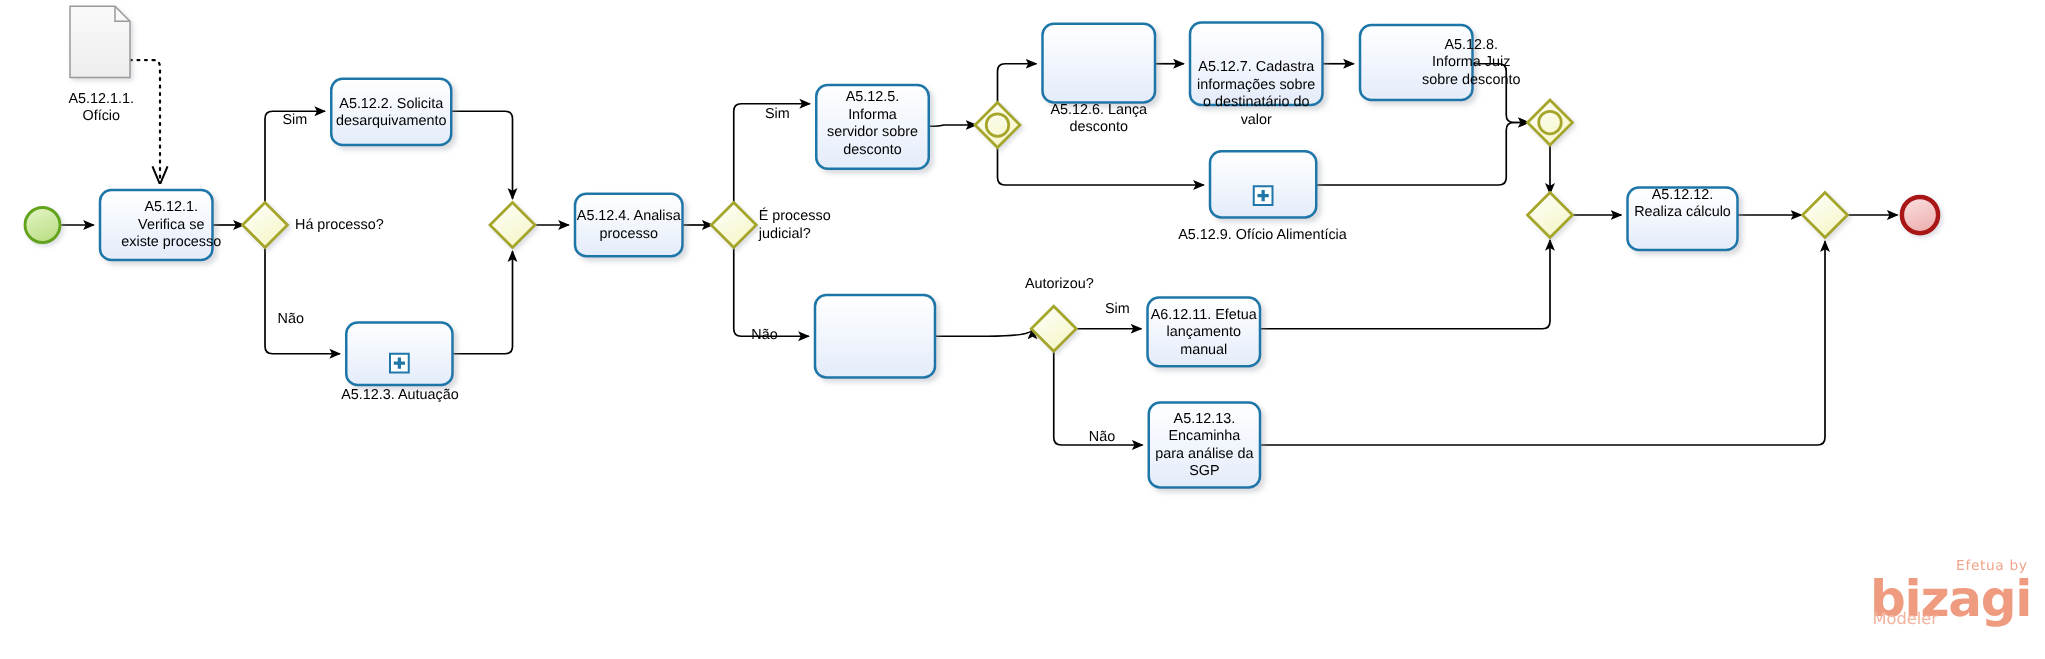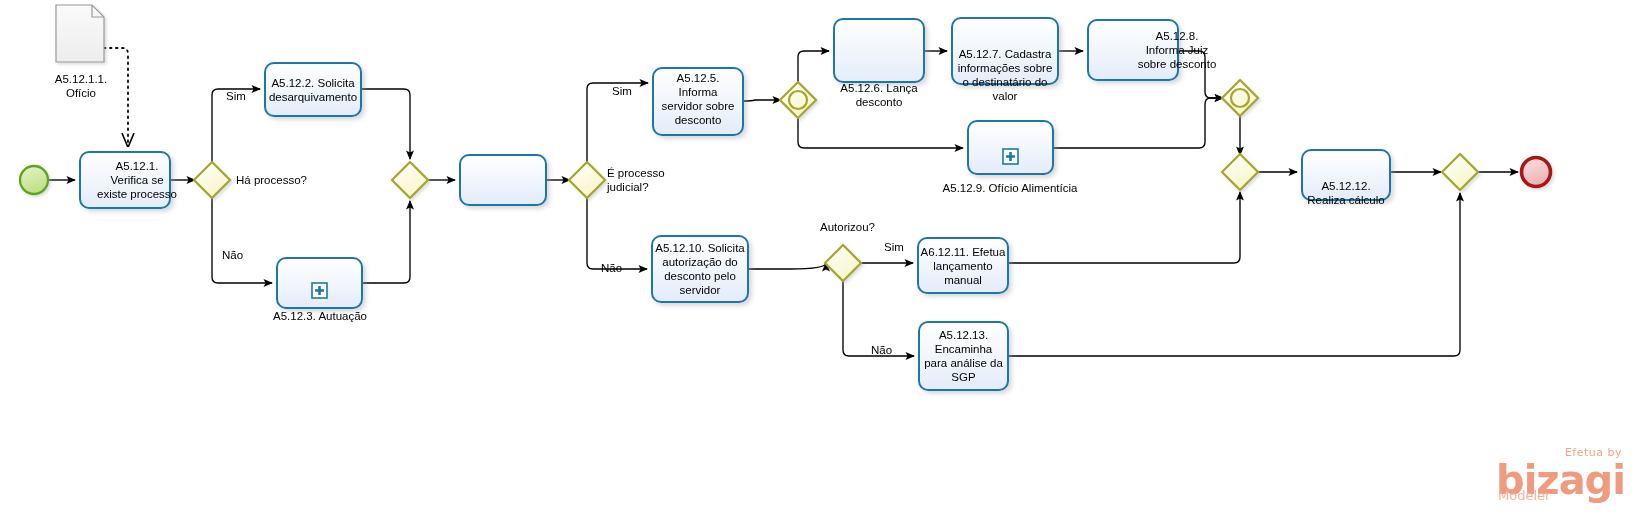--- a/index.html
+++ b/index.html
@@ -241,41 +241,39 @@
       <path d="M 843 245 L 861 263 L 843 281 L 825 263 Z" fill="url(#gwGrad)" stroke="#a5a52b" stroke-width="2.2" filter="url(#tinyShadow)"></path>
       <path d="M 1460 154 L 1478 172 L 1460 190 L 1442 172 Z" fill="url(#gwGrad)" stroke="#a5a52b" stroke-width="2.2" filter="url(#tinyShadow)"></path>
     </g>
   </svg>
 
   <div class="node-label task-label" style="left:80px;  top:152px; width:114px;  height:56px;">A5.12.1.
 Verifica se
 existe processo</div>
   <div class="node-label task-label" style="left:265px; top:63px;  width:96px;  height:53px;">A5.12.2. Solicita
 desarquivamento</div>
+  <div class="node-label task-label" style="left:460px; top:155px; width:86px;  height:50px;">A5.12.4. Analisa
+processo</div>
   <div class="node-label task-label" style="left:653px; top:68px;  width:90px;  height:61px;">A5.12.5.
 Informa
 servidor sobre
 desconto</div>
   <div class="node-label task-label" style="left:834px; top:19px;  width:90px;  height:63px;margin-top:44px;">A5.12.6. Lança
 desconto</div>
   <div class="node-label task-label" style="left:952px; top:18px;  width:106px; height:66px;margin-top:24px;">A5.12.7. Cadastra
 informações sobre
 o destinatário do
 valor</div>
   <div class="node-label task-label" style="left:1088px;top:20px;  width:90px;  height:60px;padding-left:44px;">A5.12.8.
 Informa Juiz
 sobre desconto</div>
-  <div class="node-label task-label" style="left:652px; top:236px; width:96px;  height:66px;">A5.12.10. Solicita
-autorização do
-desconto pelo
-servidor</div>
   <div class="node-label task-label" style="left:918px; top:238px; width:90px;  height:55px;">A6.12.11. Efetua
 lançamento
 manual</div>
-  <div class="node-label task-label" style="left:1302px;top:168px; width:88px;  height:50px;">A5.12.12.
+  <div class="node-label task-label" style="left:1302px;top:138px; width:88px;  height:50px;">A5.12.12.
 Realiza cálculo</div>
   <div class="node-label task-label" style="left:919px; top:322px; width:89px;  height:68px;">A5.12.13.
 Encaminha
 para análise da
 SGP</div>
 
   <div class="ext-label" style="left:26px;  top:72px;  width:110px;">A5.12.1.1.
 Ofício</div>
   <div class="ext-label" style="left:255px; top:309px; width:130px;">A5.12.3. Autuação</div>
   <div class="ext-label" style="left:930px; top:181px; width:160px;">A5.12.9. Ofício Alimentícia</div>

